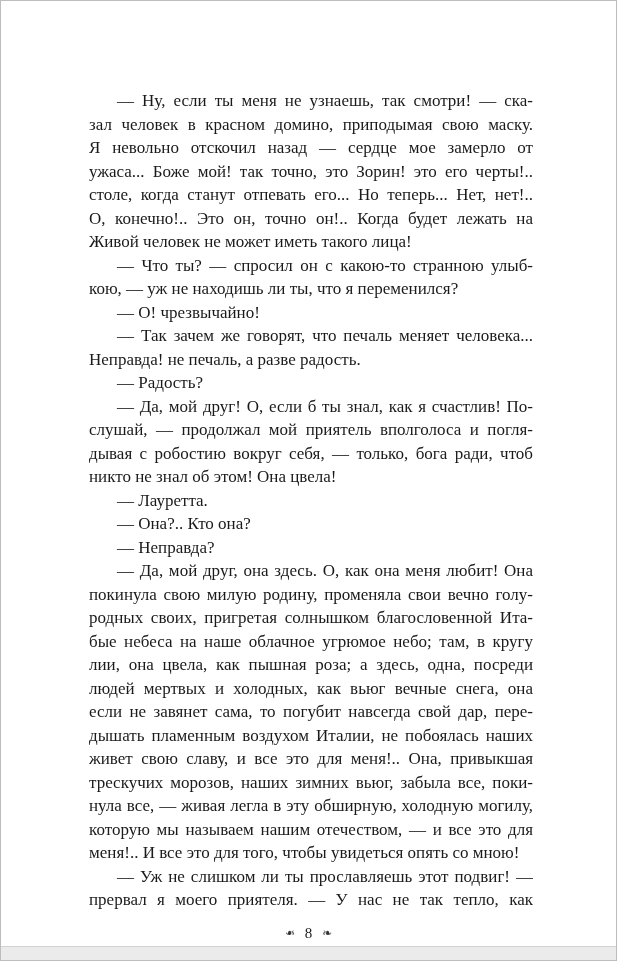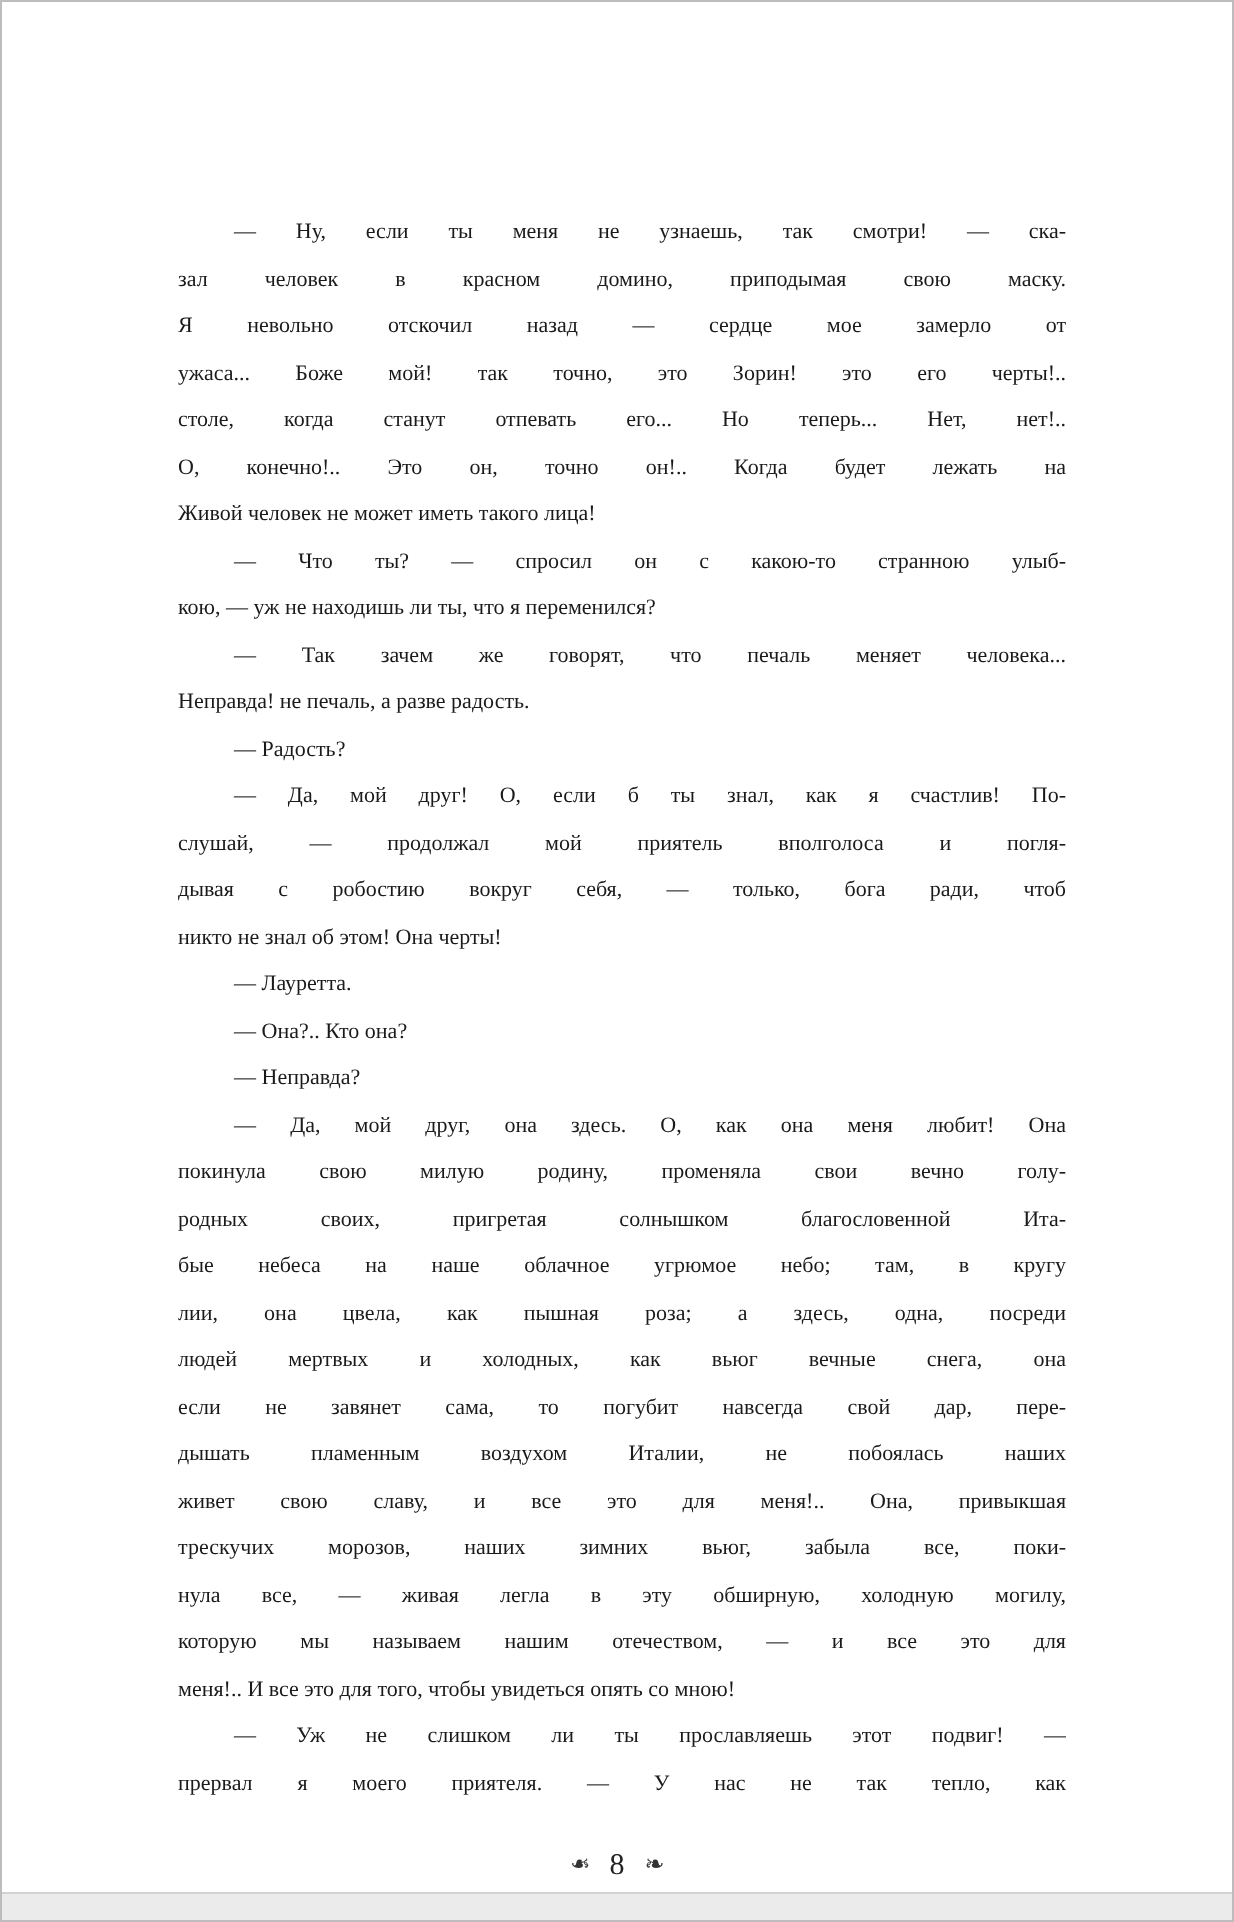--- a/index.html
+++ b/index.html
@@ -9,23 +9,23 @@
     background:#ffffff;
     border:1px solid #bdbdbd;
     box-sizing:border-box;
     font-family:"Liberation Serif", serif;
     color:#1a1a1a;
     overflow:hidden;
   }
   .text-block{
     position:absolute;
     left:88px;
-    top:104px;
+    top:88px;
     width:444px;
-    font-size:11px;
+    font-size:17px;
   }
   .line{
     height:23.5px;
     line-height:23.5px;
     overflow:hidden;
     text-align:left;
     white-space:normal;
   }
   .line.just{
     text-align-last:justify;
@@ -74,31 +74,34 @@
         <div class="line just">ужаса... Боже мой! так точно, это Зорин! это его черты!..</div>
         <div class="line just">столе, когда станут отпевать его... Но теперь... Нет, нет!..</div>
         <div class="line just">О, конечно!.. Это он, точно он!.. Когда будет лежать на</div>
         <div class="line">Живой человек не может иметь такого лица!</div>
       </div>
       <div>
         <div class="line just first">— Что ты? — спросил он с какою-то странною улыб-</div>
         <div class="line">кою, — уж не находишь ли ты, что я переменился?</div>
       </div>
       <div>
+        <div class="line first">— О! чрезвычайно!</div>
+      </div>
+      <div>
         <div class="line just first">— Так зачем же говорят, что печаль меняет человека...</div>
         <div class="line">Неправда! не печаль, а разве радость.</div>
       </div>
       <div>
         <div class="line first">— Радость?</div>
       </div>
       <div>
         <div class="line just first">— Да, мой друг! О, если б ты знал, как я счастлив! По-</div>
         <div class="line just">слушай, — продолжал мой приятель вполголоса и погля-</div>
         <div class="line just">дывая с робостию вокруг себя, — только, бога ради, чтоб</div>
-        <div class="line">никто не знал об этом! Она черты!</div>
+        <div class="line">никто не знал об этом! Она цвела!</div>
       </div>
       <div>
         <div class="line first">— Лауретта.</div>
       </div>
       <div>
         <div class="line first">— Она?.. Кто она?</div>
       </div>
       <div>
         <div class="line first">— Неправда?</div>
       </div>

